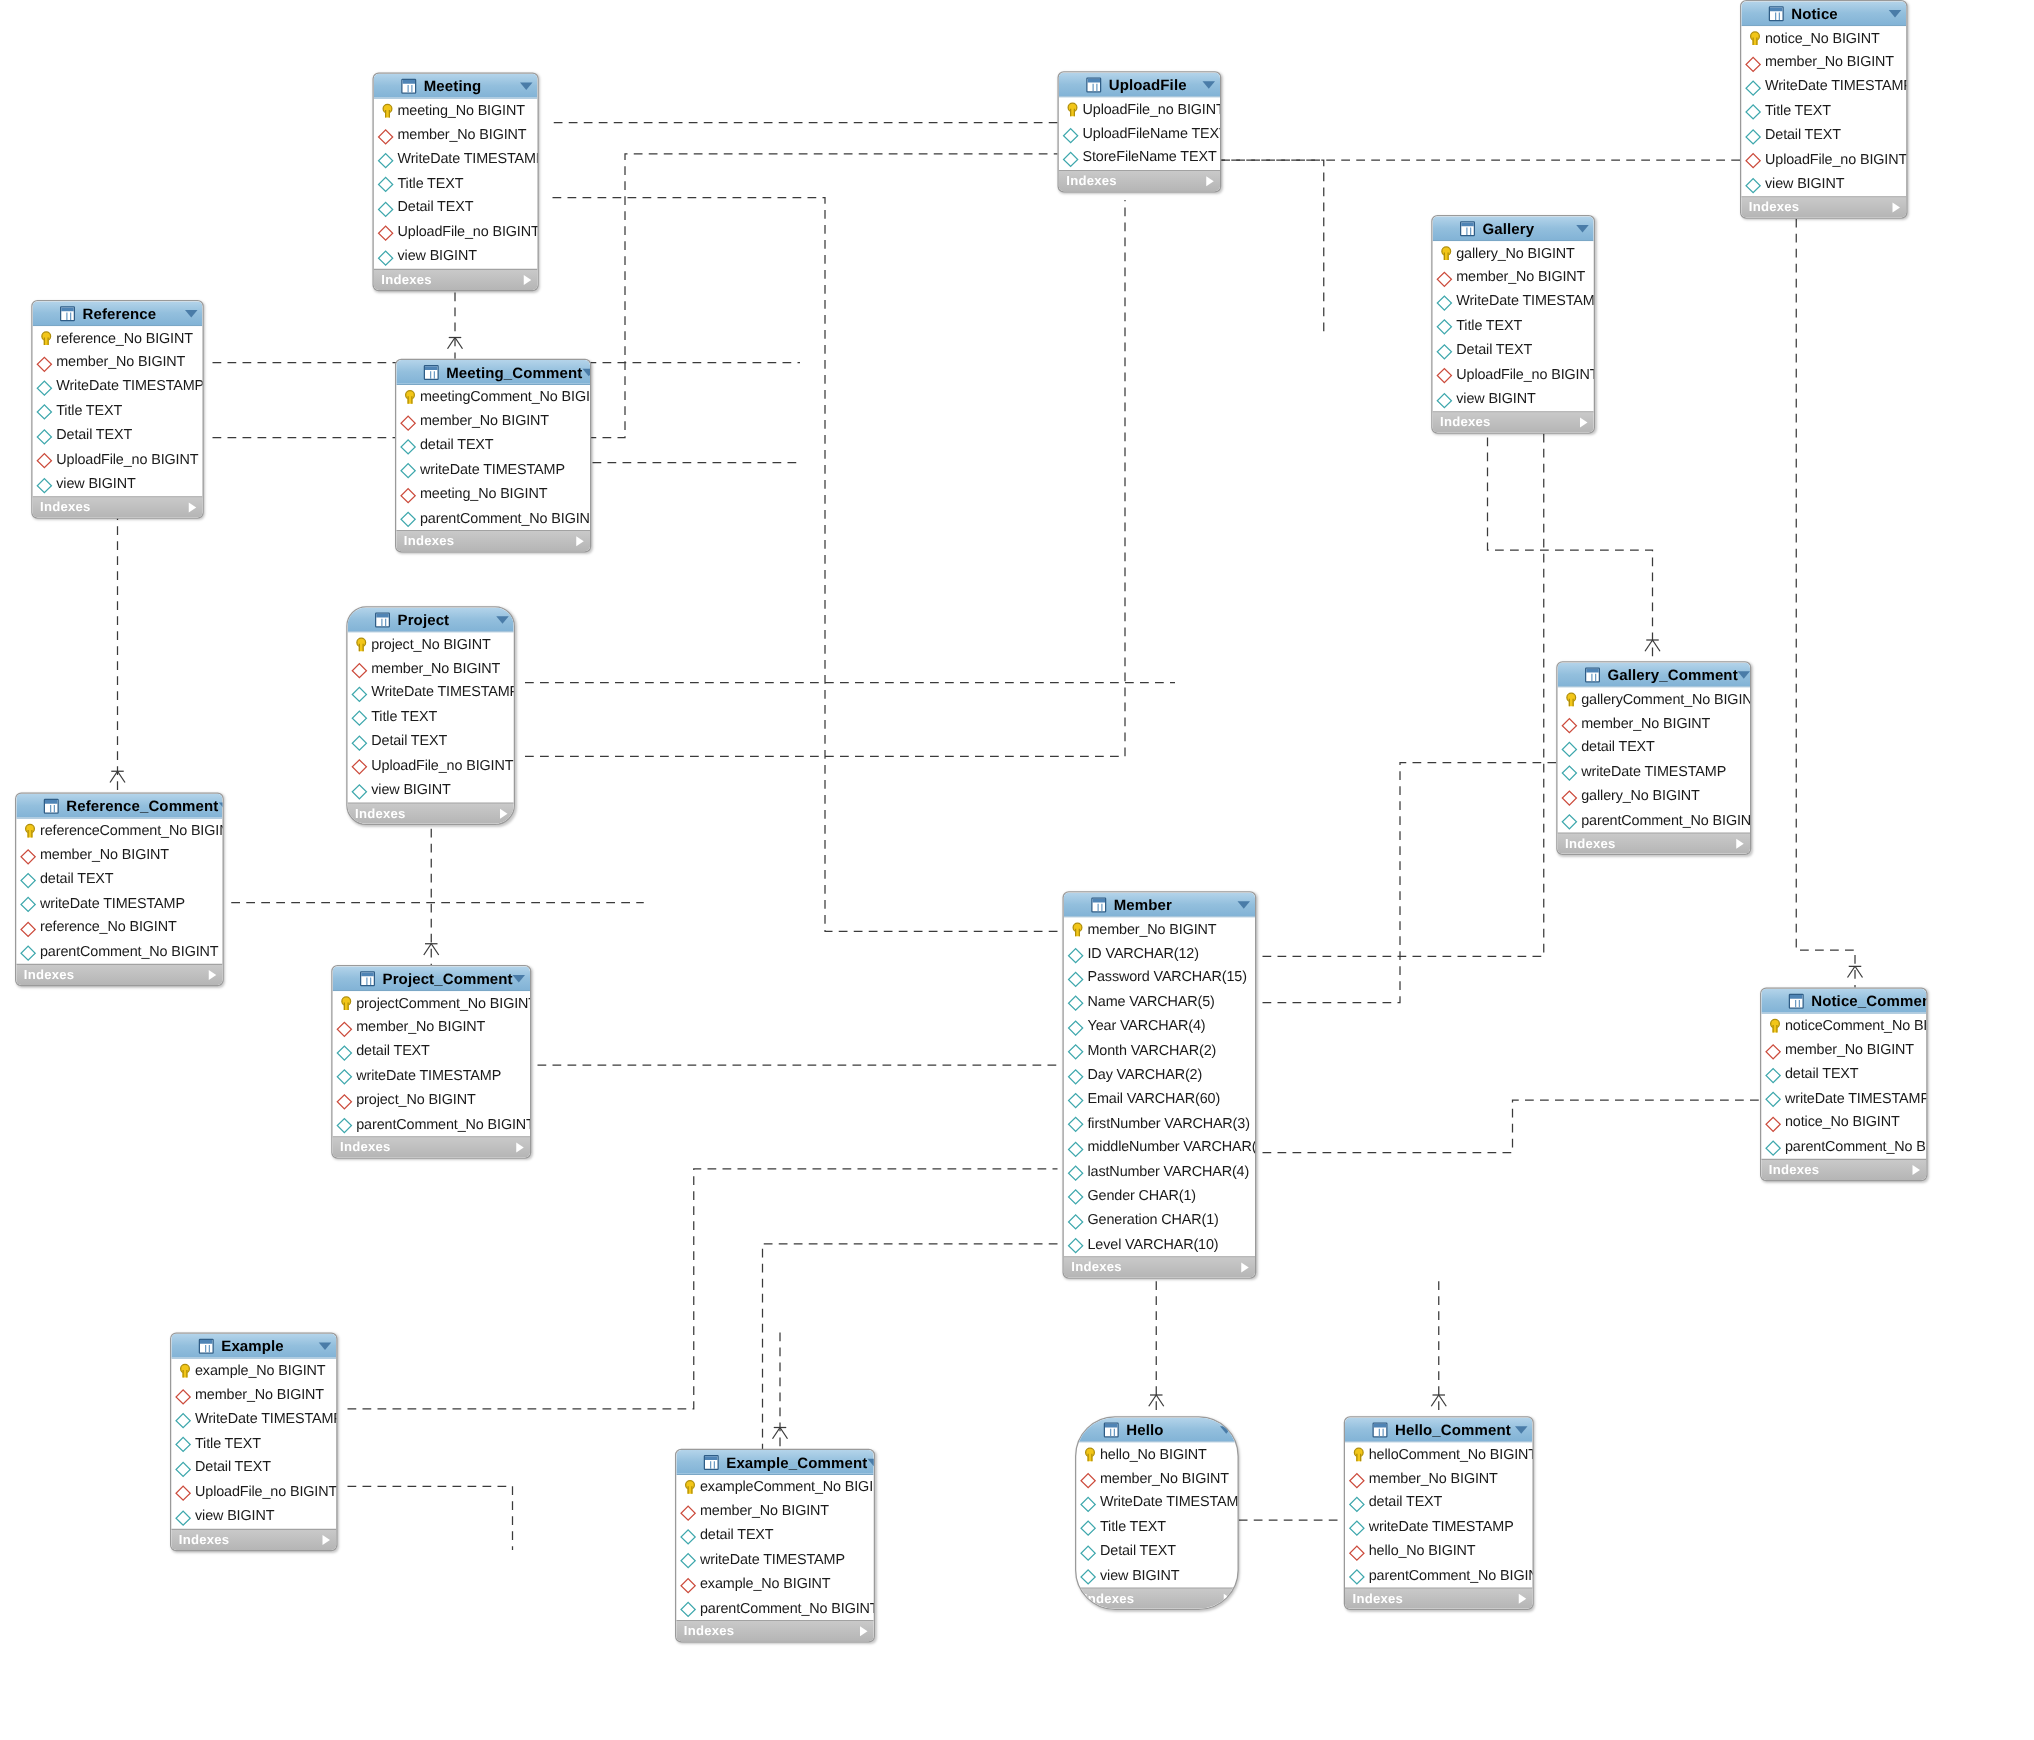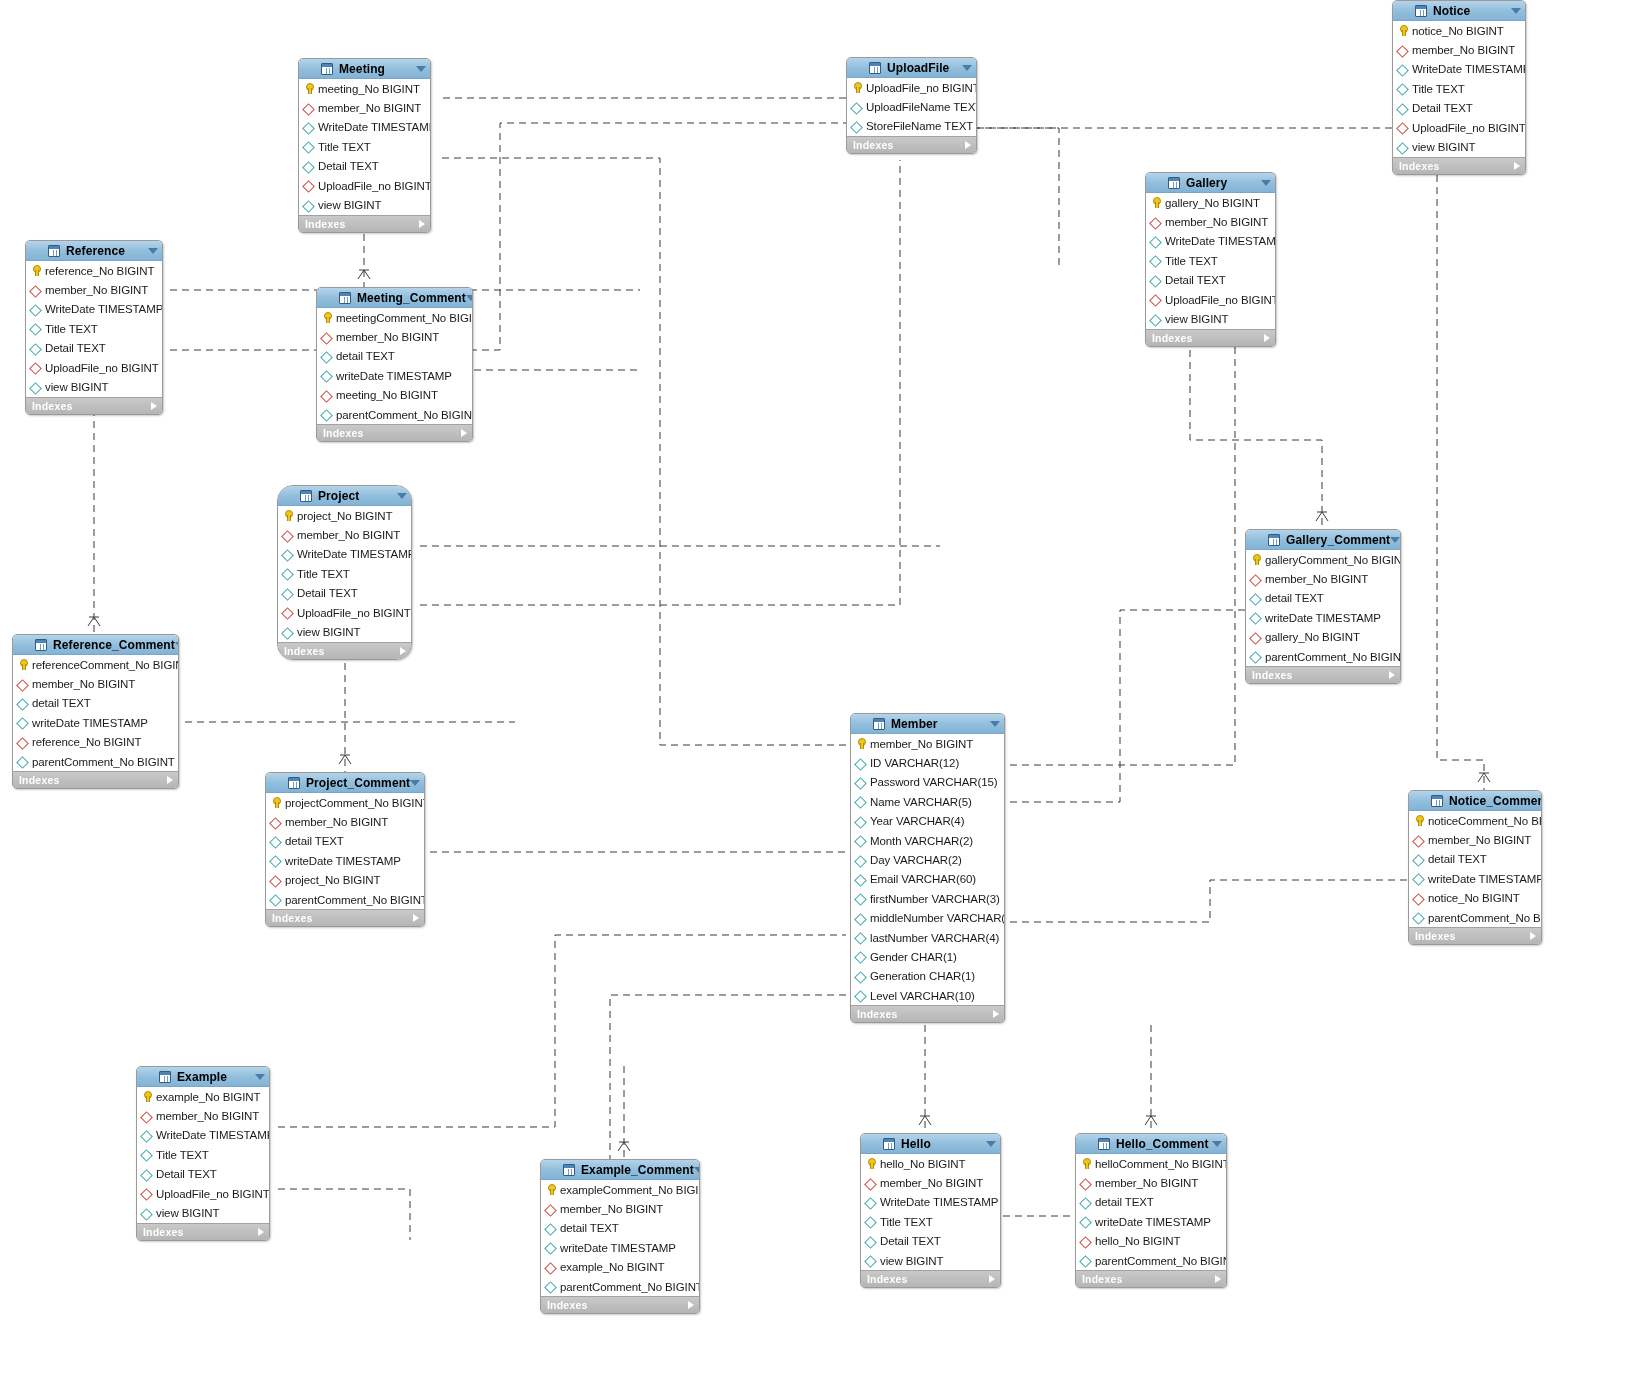--- a/index.html
+++ b/index.html
@@ -709,21 +709,21 @@
         </div>
         <div class="col-row">
           <span class="gl dia"></span>
           <span class="col-label">view BIGINT</span>
         </div>
         <div class="tbl-footer">
           <span class="footer-label">Indexes</span>
           <span class="footer-caret"></span>
         </div>
       </div>
-      <div class="table-node" style="left: 860px; top: 1133px; width: 141px;">
+      <div class="table-node" style="left: 860px; top: 1133px; width: 131px; border-radius: 32px;">
         <div class="tbl-header">
           <span class="tbl-icon"></span>
           <span class="tbl-title">Hello</span>
           <span class="tbl-caret"></span>
         </div>
         <div class="col-row">
           <span class="gl key"></span>
           <span class="col-label">hello_No BIGINT</span>
         </div>
         <div class="col-row">

